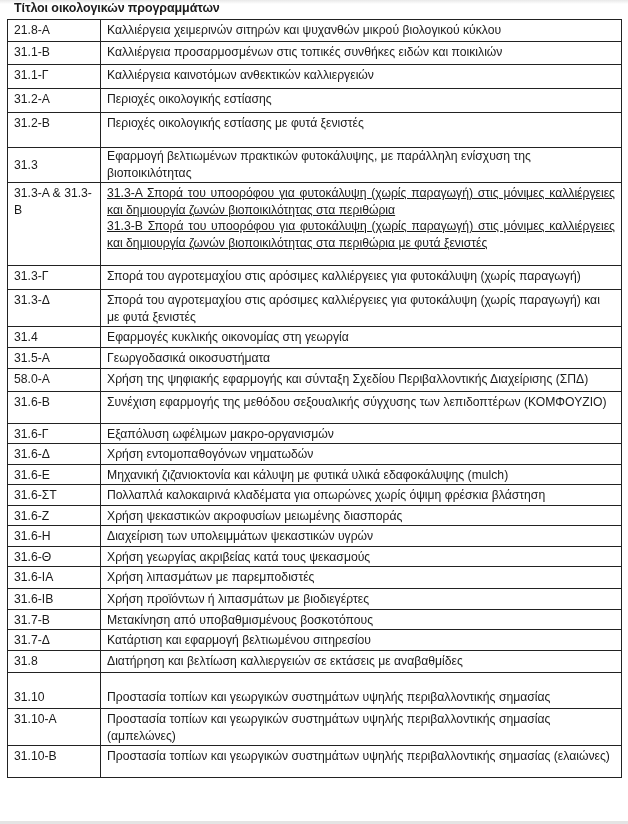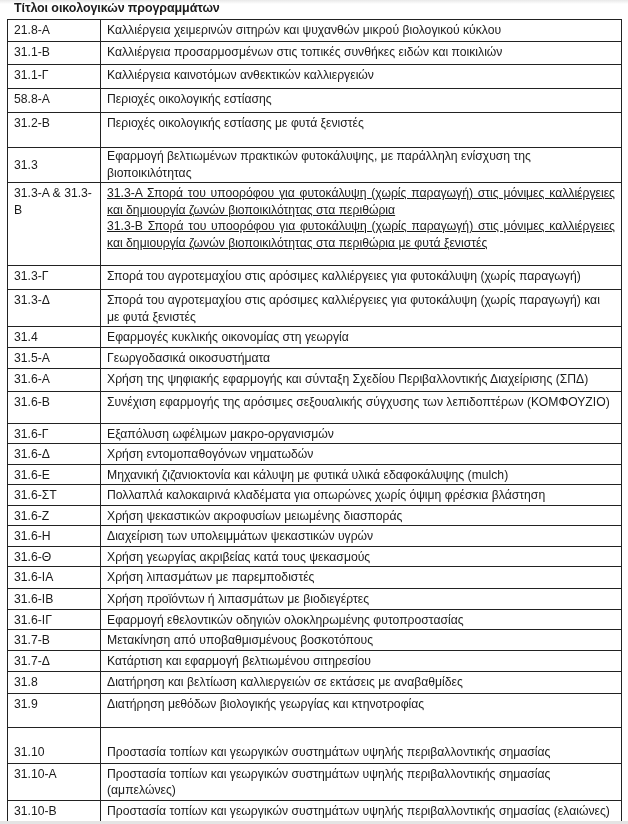--- a/index.html
+++ b/index.html
@@ -62,21 +62,21 @@
       </tr>
       <tr style="height:23px">
         <td class="code">31.1-Β</td>
         <td class="title">Καλλιέργεια προσαρμοσμένων στις τοπικές συνθήκες ειδών και ποικιλιών</td>
       </tr>
       <tr style="height:24px">
         <td class="code">31.1-Γ</td>
         <td class="title">Καλλιέργεια καινοτόμων ανθεκτικών καλλιεργειών</td>
       </tr>
       <tr style="height:24px">
-        <td class="code">58.8-Α</td>
+        <td class="code">31.2-Α</td>
         <td class="title">Περιοχές οικολογικής εστίασης</td>
       </tr>
       <tr style="height:35px">
         <td class="code">31.2-Β</td>
         <td class="title">Περιοχές οικολογικής εστίασης με φυτά ξενιστές</td>
       </tr>
       <tr style="height:35px">
         <td class="code" style="padding-top:9px">31.3</td>
         <td class="title" style="padding-top:0px">Εφαρμογή βελτιωμένων πρακτικών φυτοκάλυψης, με παράλληλη ενίσχυση της βιοποικιλότητας</td>
       </tr>
@@ -97,26 +97,26 @@
       </tr>
       <tr style="height:21px">
         <td class="code">31.4</td>
         <td class="title">Εφαρμογές κυκλικής οικονομίας στη γεωργία</td>
       </tr>
       <tr style="height:20px">
         <td class="code">31.5-Α</td>
         <td class="title">Γεωργοδασικά οικοσυστήματα</td>
       </tr>
       <tr style="height:23px">
-        <td class="code">31.6-Α</td>
+        <td class="code">58.0-Α</td>
         <td class="title">Χρήση της ψηφιακής εφαρμογής και σύνταξη Σχεδίου Περιβαλλοντικής Διαχείρισης (ΣΠΔ)</td>
       </tr>
       <tr style="height:32px">
         <td class="code">31.6-Β</td>
-        <td class="title">Συνέχιση εφαρμογής της αρόσιμες σεξουαλικής σύγχυσης των λεπιδοπτέρων (ΚΟΜΦΟΥΖΙΟ)</td>
+        <td class="title">Συνέχιση εφαρμογής της μεθόδου σεξουαλικής σύγχυσης των λεπιδοπτέρων (ΚΟΜΦΟΥΖΙΟ)</td>
       </tr>
       <tr style="height:20px">
         <td class="code">31.6-Γ</td>
         <td class="title">Εξαπόλυση ωφέλιμων μακρο-οργανισμών</td>
       </tr>
       <tr style="height:20px">
         <td class="code">31.6-Δ</td>
         <td class="title">Χρήση εντομοπαθογόνων νηματωδών</td>
       </tr>
       <tr style="height:20px">
@@ -141,38 +141,30 @@
       </tr>
       <tr style="height:22px">
         <td class="code">31.6-ΙΑ</td>
         <td class="title">Χρήση λιπασμάτων με παρεμποδιστές</td>
       </tr>
       <tr style="height:16px">
         <td class="code">31.6-ΙΒ</td>
         <td class="title">Χρήση προϊόντων ή λιπασμάτων με βιοδιεγέρτες</td>
       </tr>
       <tr style="height:20px">
-        <td class="code">31.6-ΙΓ</td>
-        <td class="title">Εφαρμογή εθελοντικών οδηγιών ολοκληρωμένης φυτοπροστασίας</td>
-      </tr>
-      <tr style="height:20px">
         <td class="code">31.7-Β</td>
         <td class="title">Μετακίνηση από υποβαθμισμένους βοσκοτόπους</td>
       </tr>
       <tr style="height:21px">
         <td class="code">31.7-Δ</td>
         <td class="title">Κατάρτιση και εφαρμογή βελτιωμένου σιτηρεσίου</td>
       </tr>
       <tr style="height:22px">
         <td class="code">31.8</td>
         <td class="title">Διατήρηση και βελτίωση καλλιεργειών σε εκτάσεις με αναβαθμίδες</td>
-      </tr>
-      <tr style="height:34px">
-        <td class="code">31.9</td>
-        <td class="title">Διατήρηση μεθόδων βιολογικής γεωργίας και κτηνοτροφίας</td>
       </tr>
       <tr style="height:36px">
         <td class="code" style="padding-top:16px">31.10</td>
         <td class="title" style="padding-top:16px">Προστασία τοπίων  και γεωργικών συστημάτων υψηλής περιβαλλοντικής σημασίας</td>
       </tr>
       <tr style="height:32px">
         <td class="code">31.10-Α</td>
         <td class="title">Προστασία τοπίων  και γεωργικών συστημάτων υψηλής περιβαλλοντικής σημασίας (αμπελώνες)</td>
       </tr>
       <tr style="height:32px">

